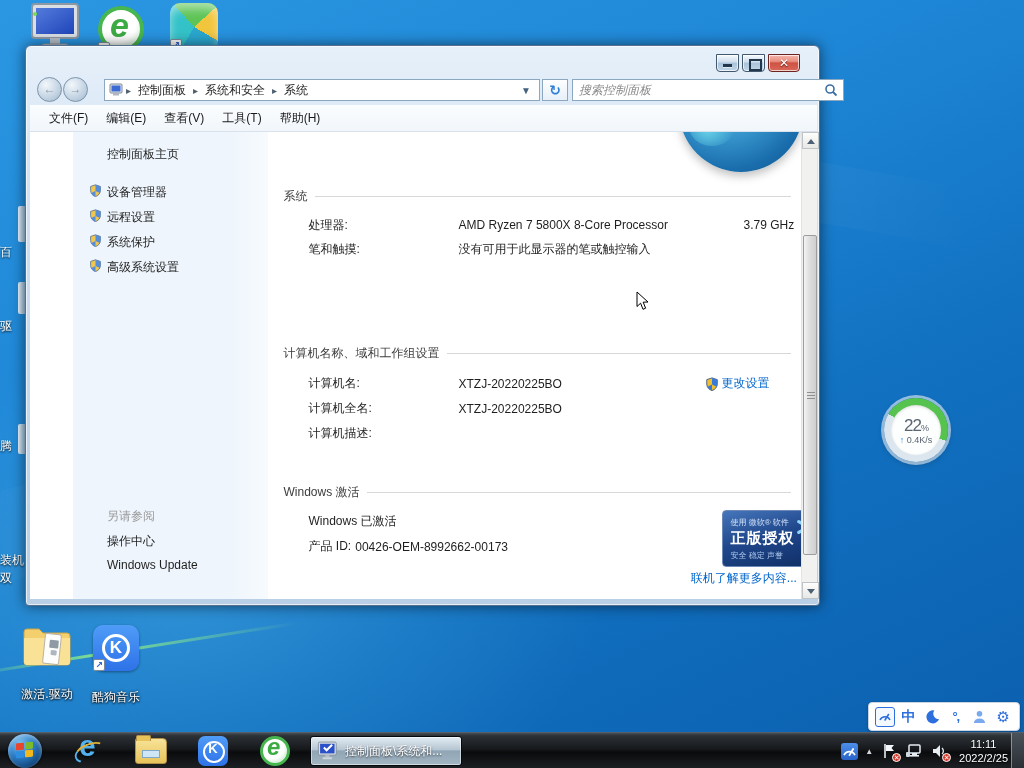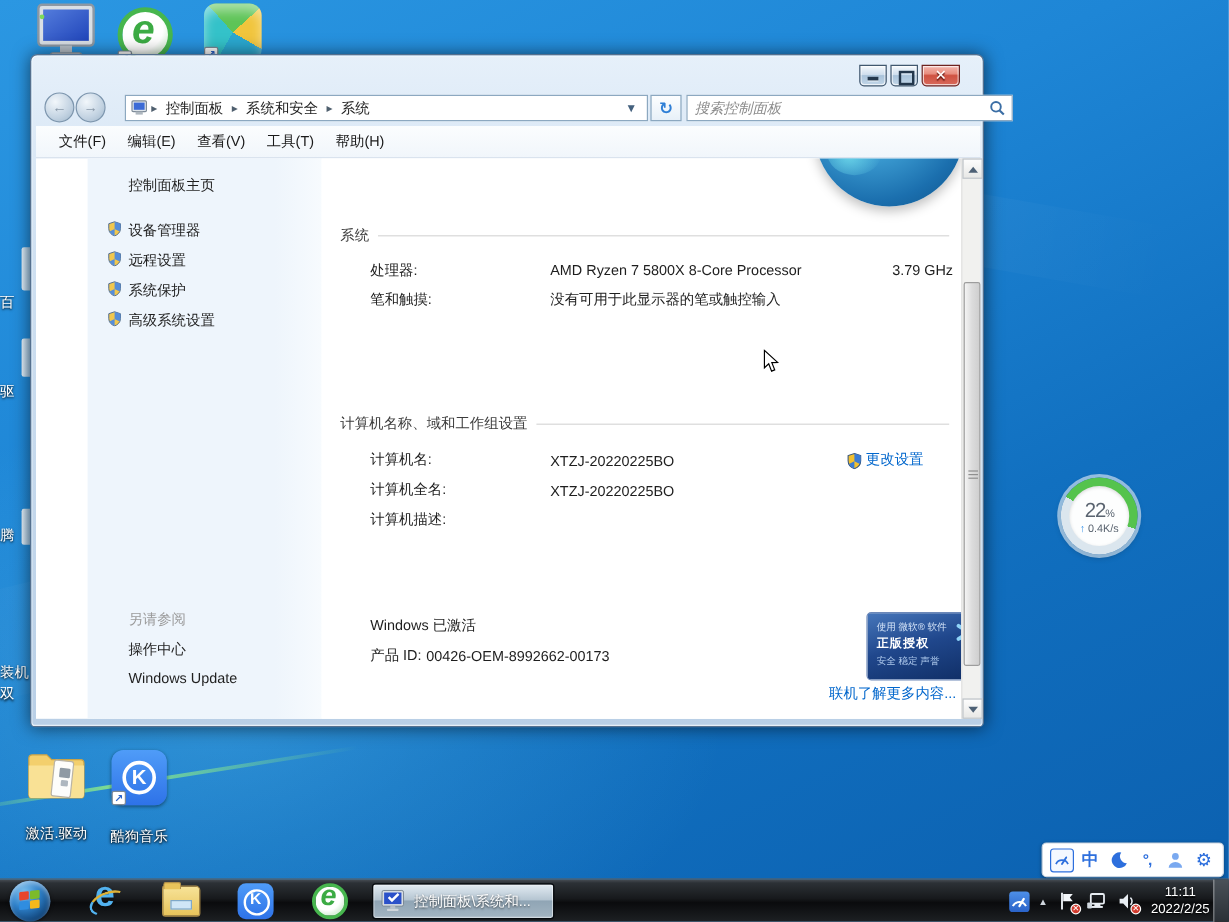--- a/index.html
+++ b/index.html
@@ -136,21 +136,21 @@
   .crow .extra { position:absolute; left:476px; color:#1e1e1e; }
   a.link { color:#0066cc; text-decoration:none; cursor:pointer; }
 
   .change-settings { position:absolute; left:437px; top:243px; display:flex; align-items:center; gap:3px; }
 
   .genuine-badge { position:absolute; left:454px; top:378px; width:104px; height:57px;
     border-radius:4px; border:1px solid #6c88b8; overflow:hidden;
     background:linear-gradient(165deg,#4676ba 0%,#20478c 45%,#0e2c62 100%);
     color:#fff; padding:6px 8px 0 8px; }
   .genuine-badge .b1 { font-size:8px; color:#d4e4f8; }
-  .genuine-badge .b2 { font-size:10px; font-weight:bold; letter-spacing:1px; margin-top:1px; }
+  .genuine-badge .b2 { font-size:15px; font-weight:bold; letter-spacing:1px; margin-top:1px; }
   .genuine-badge .b3 { font-size:8px; color:#aec9ec; margin-top:2px; }
   .badge-star { position:absolute; right:4px; top:3px; width:26px; height:26px; }
   .learn-more { position:absolute; right:4px; top:438px; }
 
   
   .vscroll { width:17px; height:100%; background:#f1f1ef; border-left:1px solid #e2e2e0;
     position:relative; }
   .sarrow { position:absolute; left:0; width:17px; height:17px;
     background:linear-gradient(180deg,#fdfdfd,#e8e8e6); border:1px solid #bfc4c9; }
   .sarrow.up{ top:0; } .sarrow.down{ bottom:0; }
@@ -436,20 +436,24 @@
         </div>
         <div class="change-settings">
           <svg width="14" height="14" viewBox="0 0 16 16">
             <path d="M8 1 L14 3 V8 C14 12 11 14.5 8 15.5 C5 14.5 2 12 2 8 V3 Z" fill="#f2c02f" stroke="#35547c" stroke-width="1"></path>
             <path d="M8 1 L14 3 V8 C14 9 13.7 10 13.2 11 L8 8.5 V1 Z" fill="#3a7bd5"></path>
             <path d="M8 8.5 L2.8 11 C4 13.5 6 14.8 8 15.5 Z" fill="#3a7bd5"></path>
           </svg>
           <a class="link">更改设置</a>
         </div>
 
+        <div class="sec" style="top:351px;">
+          <span class="sectitle">Windows 激活</span>
+          <span class="rule"></span>
+        </div>
         <div class="secrows" style="top:377px;">
           <div class="crow h25">
             <span class="val">Windows 已激活</span>
           </div>
           <div class="crow h25">
             <span class="val">产品 ID:</span>
             <span class="val" style="margin-left:4px;">00426-OEM-8992662-00173</span>
           </div>
         </div>
 

